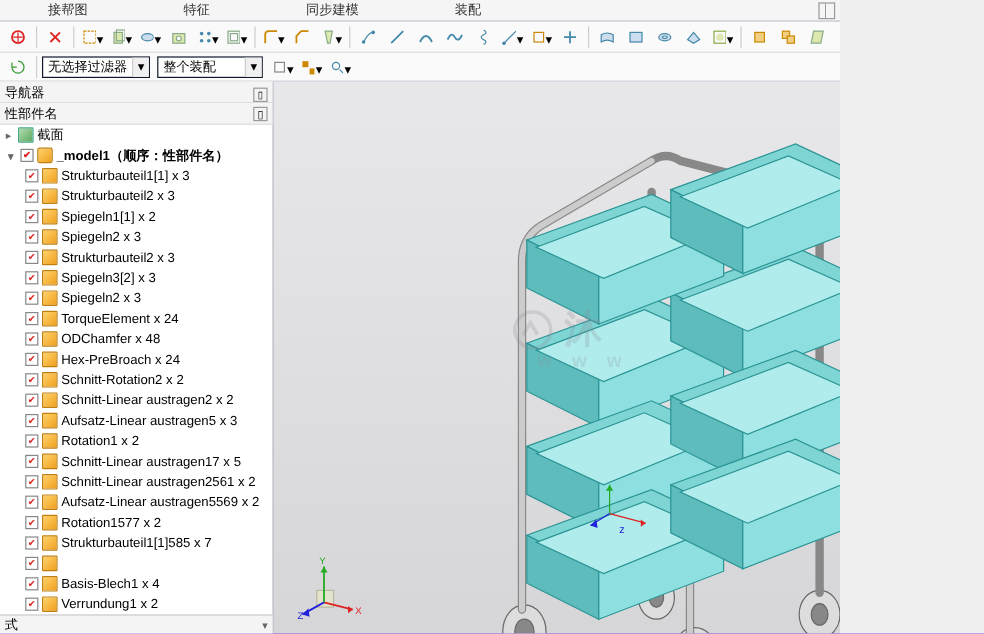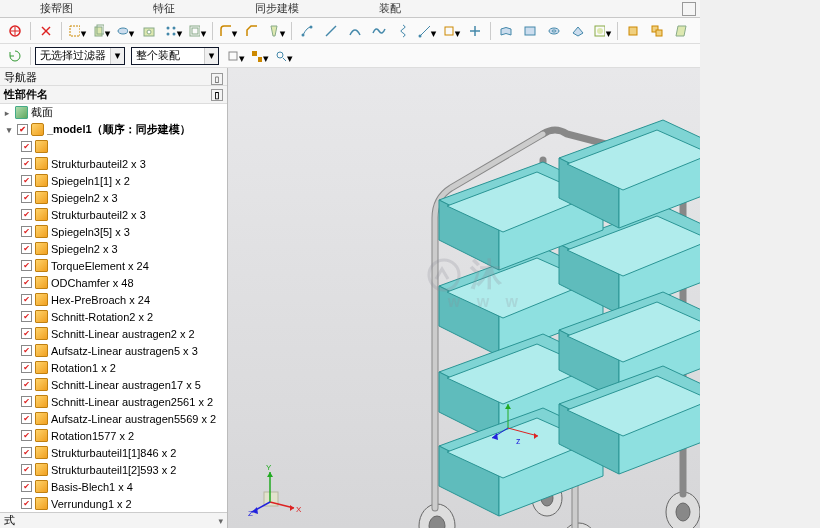--- a/index.html
+++ b/index.html
@@ -21,21 +21,21 @@
 .combo .txt { padding: 0 4px; font-size: 11px; min-width: 72px; }
 .combo .arrow { width: 14px; height: 16px; background: #f0f0f0; display:flex; align-items:center; justify-content:center; border-left: 1px solid #ccc; }
 
 
 .main { flex: 1; display: flex; min-height: 0; }
 
 
 .sidebar { width: 228px; display: flex; flex-direction: column; border-right: 1px solid #bbb; background: #fff; }
 .panel-title { height: 18px; display: flex; align-items: flex-end; padding: 0 4px; font-size: 11px; background: #f4f4f4; border-bottom: 1px solid #ddd; }
 .panel-title .close { margin-left: auto; width: 12px; height: 12px; border: 1px solid #999; display:flex; align-items:center; justify-content:center; font-size: 8px; cursor: pointer; }
-.row-head { height: 18px; display: flex; align-items: center; padding: 0 4px; font-size: 11px; background: #f4f4f4; border-bottom: 1px solid #ddd; font-weight: bold; }
+.row-head { height: 18px; display: flex; align-items: center; padding: 0 4px; font-size: 11px; background: #f4f4f4; border-bottom: 1px solid #ddd; }
 .row-head .collapse-icon { margin-left: auto; width: 12px; height: 12px; border: 1px solid #999; font-size: 9px; text-align:center; line-height:10px; cursor:pointer; }
 .tree { flex: 1; overflow-y: auto; overflow-x: hidden; font-size: 11px; position: relative; }
 .tree::-webkit-scrollbar { width: 16px; }
 .tree::-webkit-scrollbar-track { background: #f0f0f0; border-left: 1px solid #ddd; }
 .tree::-webkit-scrollbar-thumb { background: #c0c0c0; border: 1px solid #a0a0a0; }
 .tree-row { display: flex; align-items: center; height: 17px; padding-left: 8px; gap: 3px; white-space: nowrap; }
 .tree-row.section { padding-left: 2px; }
 .tree-row.model { padding-left: 4px; font-weight: bold; }
 .twisty { width: 10px; height: 10px; display:flex; align-items:center; justify-content:center; font-size: 9px; color: #666; }
 .check { width: 11px; height: 11px; border: 1px solid #888; background: #fff; display:flex; align-items:center; justify-content:center; font-size: 8px; color: #d22; }
@@ -293,26 +293,27 @@
       <div class="tree" id="tree">
           <div class="tree-row section">
             <span class="twisty">▸</span>
             <span class="secticon"></span>
             <span class="tree-label">截面</span>
           </div>
           <div class="tree-row model">
             <span class="twisty">▾</span>
             <span class="check">✔</span>
             <span class="assyicon"></span>
-            <span class="tree-label">_model1（顺序：同步建模）</span>
-          </div>
-          <div class="tree-row">
-            <span style="width:10px"></span>
-            <span class="check">✔</span>
-            <span class="feaicon"></span>
+            <span class="tree-label">_model1（顺序：性部件名）</span>
+          </div>
+          <div class="tree-row">
+            <span style="width:10px"></span>
+            <span class="check">✔</span>
+            <span class="feaicon"></span>
+            <span class="tree-label">Strukturbauteil1[1] x 3</span>
           </div>
           <div class="tree-row">
             <span style="width:10px"></span>
             <span class="check">✔</span>
             <span class="feaicon"></span>
             <span class="tree-label">Strukturbauteil2 x 3</span>
           </div>
           <div class="tree-row">
             <span style="width:10px"></span>
             <span class="check">✔</span>
@@ -328,21 +329,21 @@
           <div class="tree-row">
             <span style="width:10px"></span>
             <span class="check">✔</span>
             <span class="feaicon"></span>
             <span class="tree-label">Strukturbauteil2 x 3</span>
           </div>
           <div class="tree-row">
             <span style="width:10px"></span>
             <span class="check">✔</span>
             <span class="feaicon"></span>
-            <span class="tree-label">Spiegeln3[5] x 3</span>
+            <span class="tree-label">Spiegeln3[2] x 3</span>
           </div>
           <div class="tree-row">
             <span style="width:10px"></span>
             <span class="check">✔</span>
             <span class="feaicon"></span>
             <span class="tree-label">Spiegeln2 x 3</span>
           </div>
           <div class="tree-row">
             <span style="width:10px"></span>
             <span class="check">✔</span>
@@ -406,27 +407,26 @@
           <div class="tree-row">
             <span style="width:10px"></span>
             <span class="check">✔</span>
             <span class="feaicon"></span>
             <span class="tree-label">Rotation1577 x 2</span>
           </div>
           <div class="tree-row">
             <span style="width:10px"></span>
             <span class="check">✔</span>
             <span class="feaicon"></span>
-            <span class="tree-label">Strukturbauteil1[1]846 x 2</span>
-          </div>
-          <div class="tree-row">
-            <span style="width:10px"></span>
-            <span class="check">✔</span>
-            <span class="feaicon"></span>
-            <span class="tree-label">Strukturbauteil1[2]593 x 2</span>
+            <span class="tree-label">Strukturbauteil1[1]585 x 7</span>
+          </div>
+          <div class="tree-row">
+            <span style="width:10px"></span>
+            <span class="check">✔</span>
+            <span class="feaicon"></span>
           </div>
           <div class="tree-row">
             <span style="width:10px"></span>
             <span class="check">✔</span>
             <span class="feaicon"></span>
             <span class="tree-label">Basis-Blech1 x 4</span>
           </div>
           <div class="tree-row">
             <span style="width:10px"></span>
             <span class="check">✔</span>

